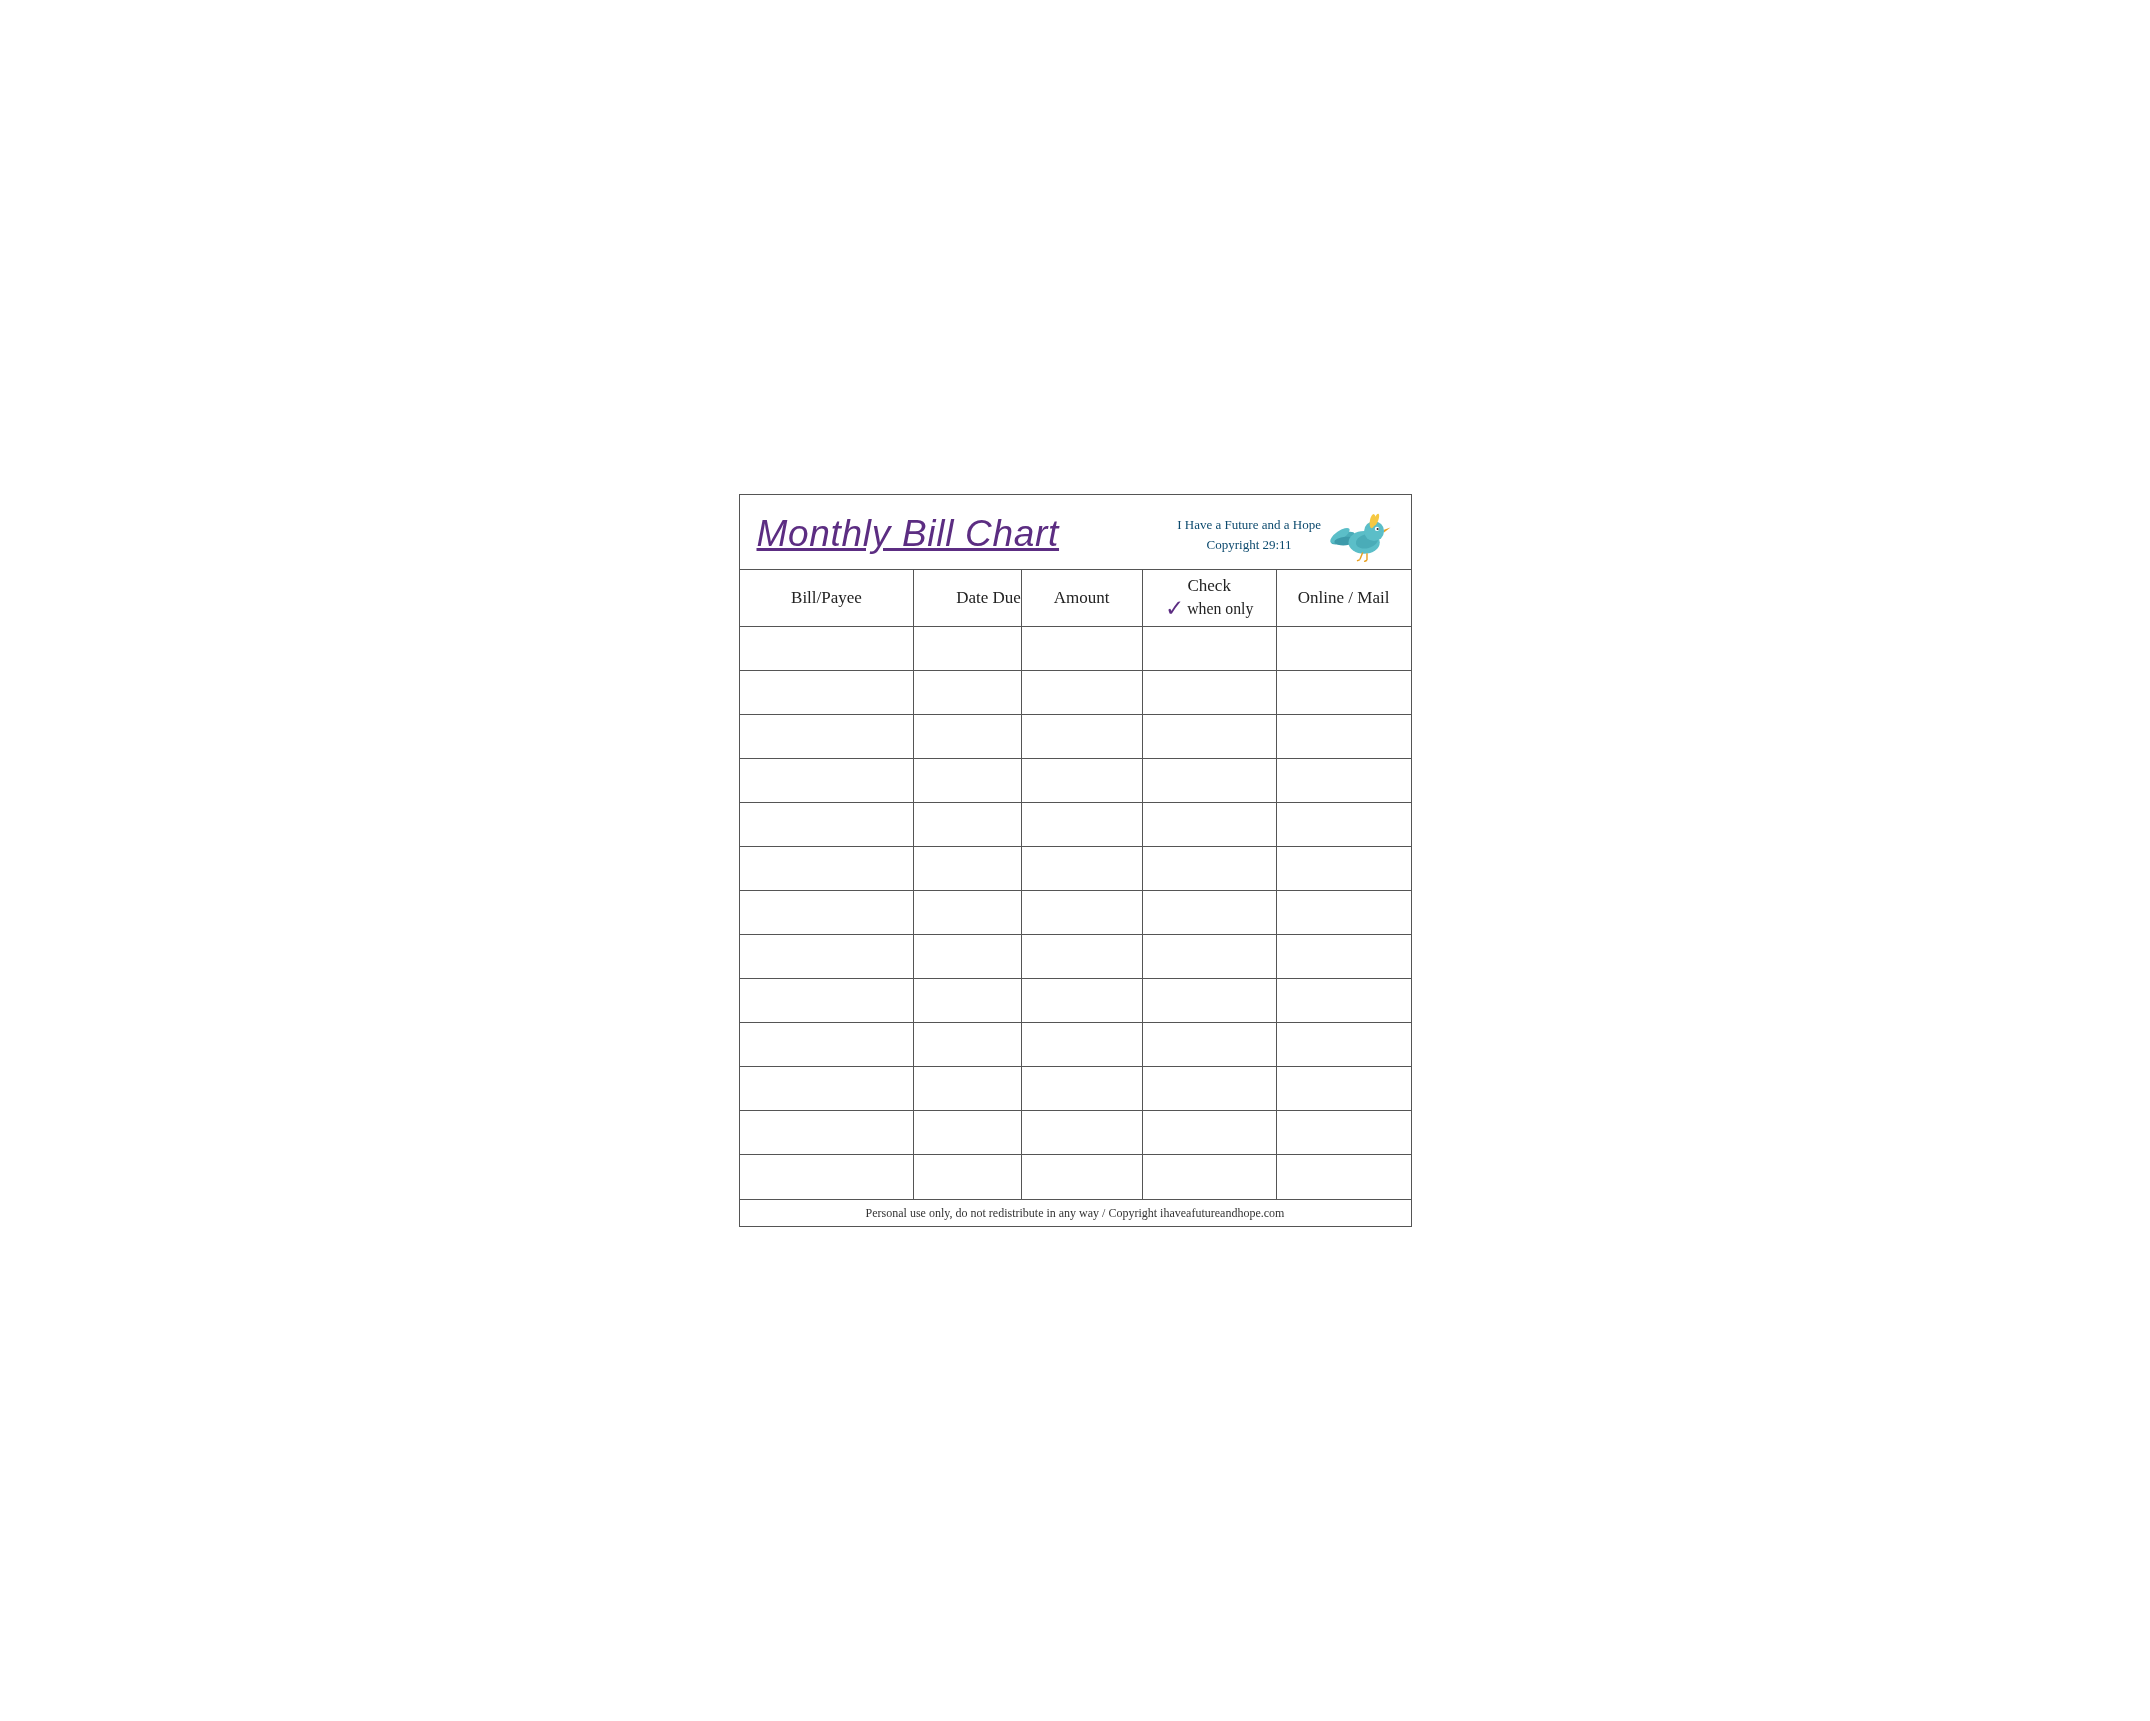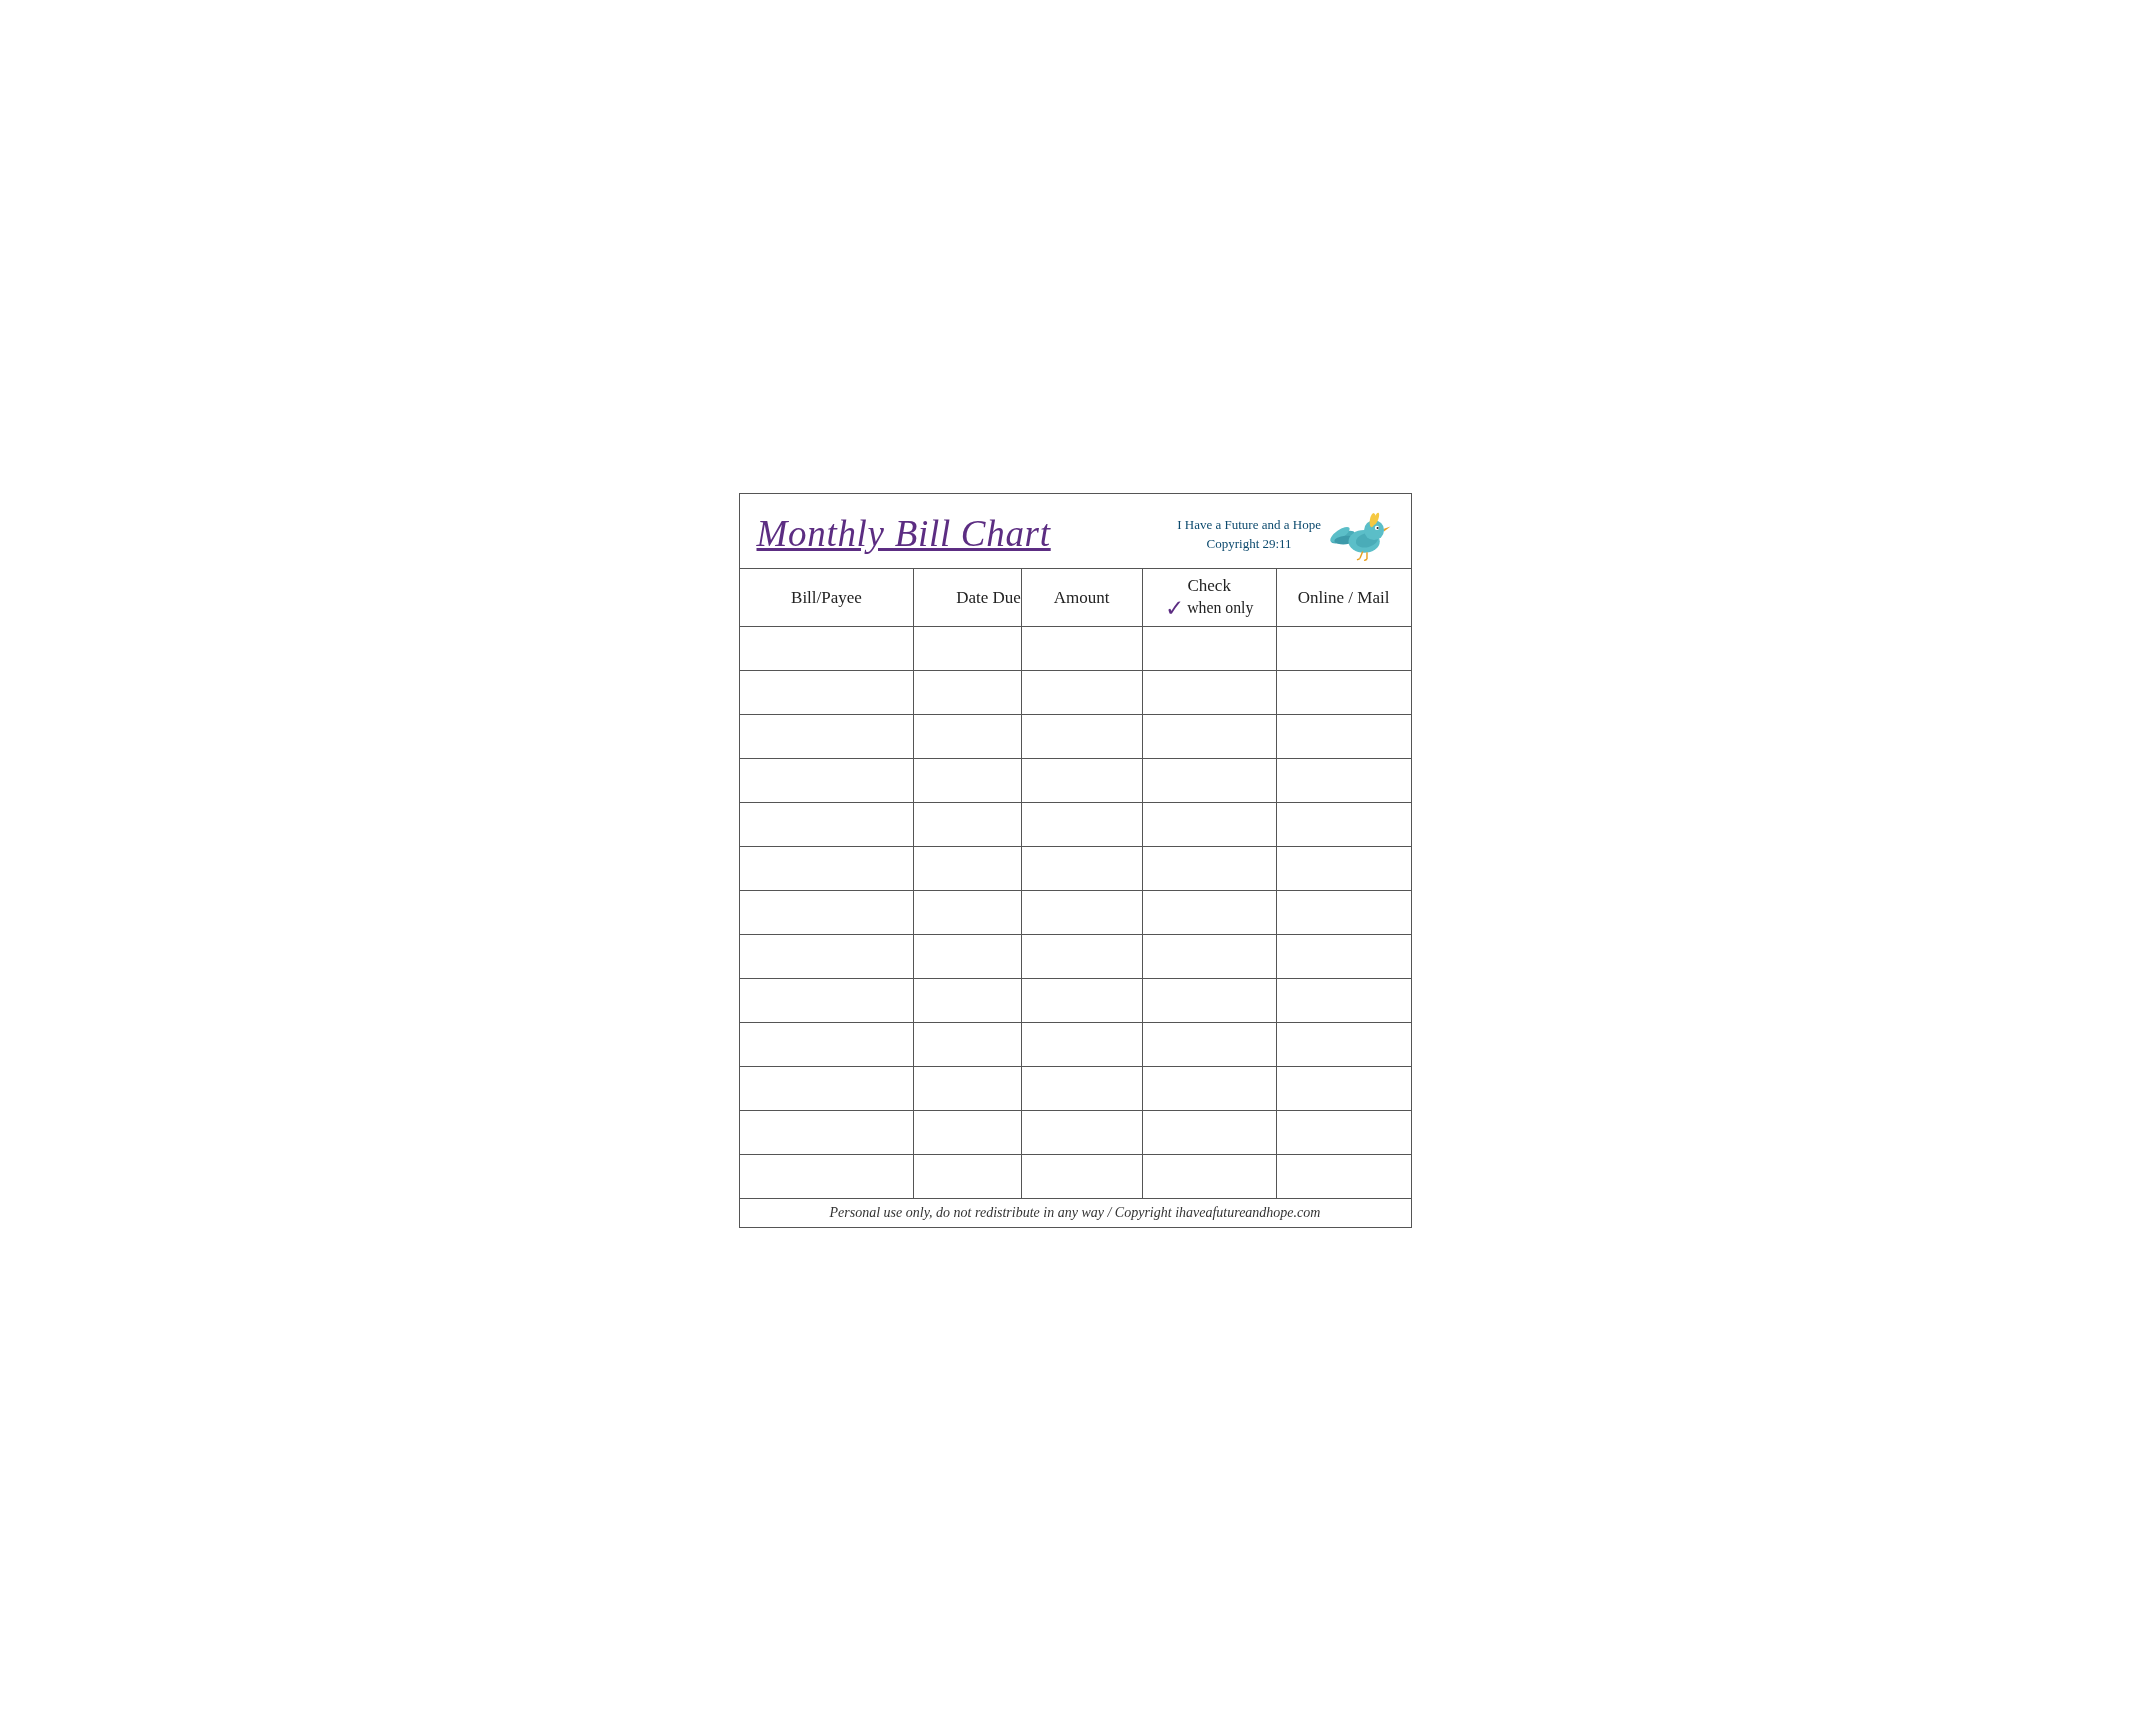--- a/index.html
+++ b/index.html
@@ -28,21 +28,21 @@
 
     .header {
       display: flex;
       align-items: center;
       justify-content: space-between;
       padding: 13px 17px 7.2px 17px;
       border-bottom: 1.4px solid #555;
     }
 
     .title {
-      font-family: Liberation Serif, serif;
+      font-family: Liberation Sans, sans-serif;
       font-size: 37px;
       font-style: italic;
       color: #5c2d82;
       text-decoration: underline;
       text-decoration-color: #5c2d82;
       letter-spacing: 0.7px;
       line-height: 1.1;
     }
 
     .scripture-block {
@@ -124,23 +124,22 @@
       display: flex;
       align-items: center;
       gap: 2.9px;
       font-size: 15.8px;
     }
 
     .footer {
       border-top: 1.4px solid #555;
       padding: 5.7px 11.5px;
       text-align: center;
-      font-size: 14px;
+      font-size: 12px;
       color: #333;
-      font-style: italic;
     }
 
     .header-scripture-area {
       display: flex;
       align-items: center;
       gap: 8.6px;
     }
   </style>
 </head>
 <body>

